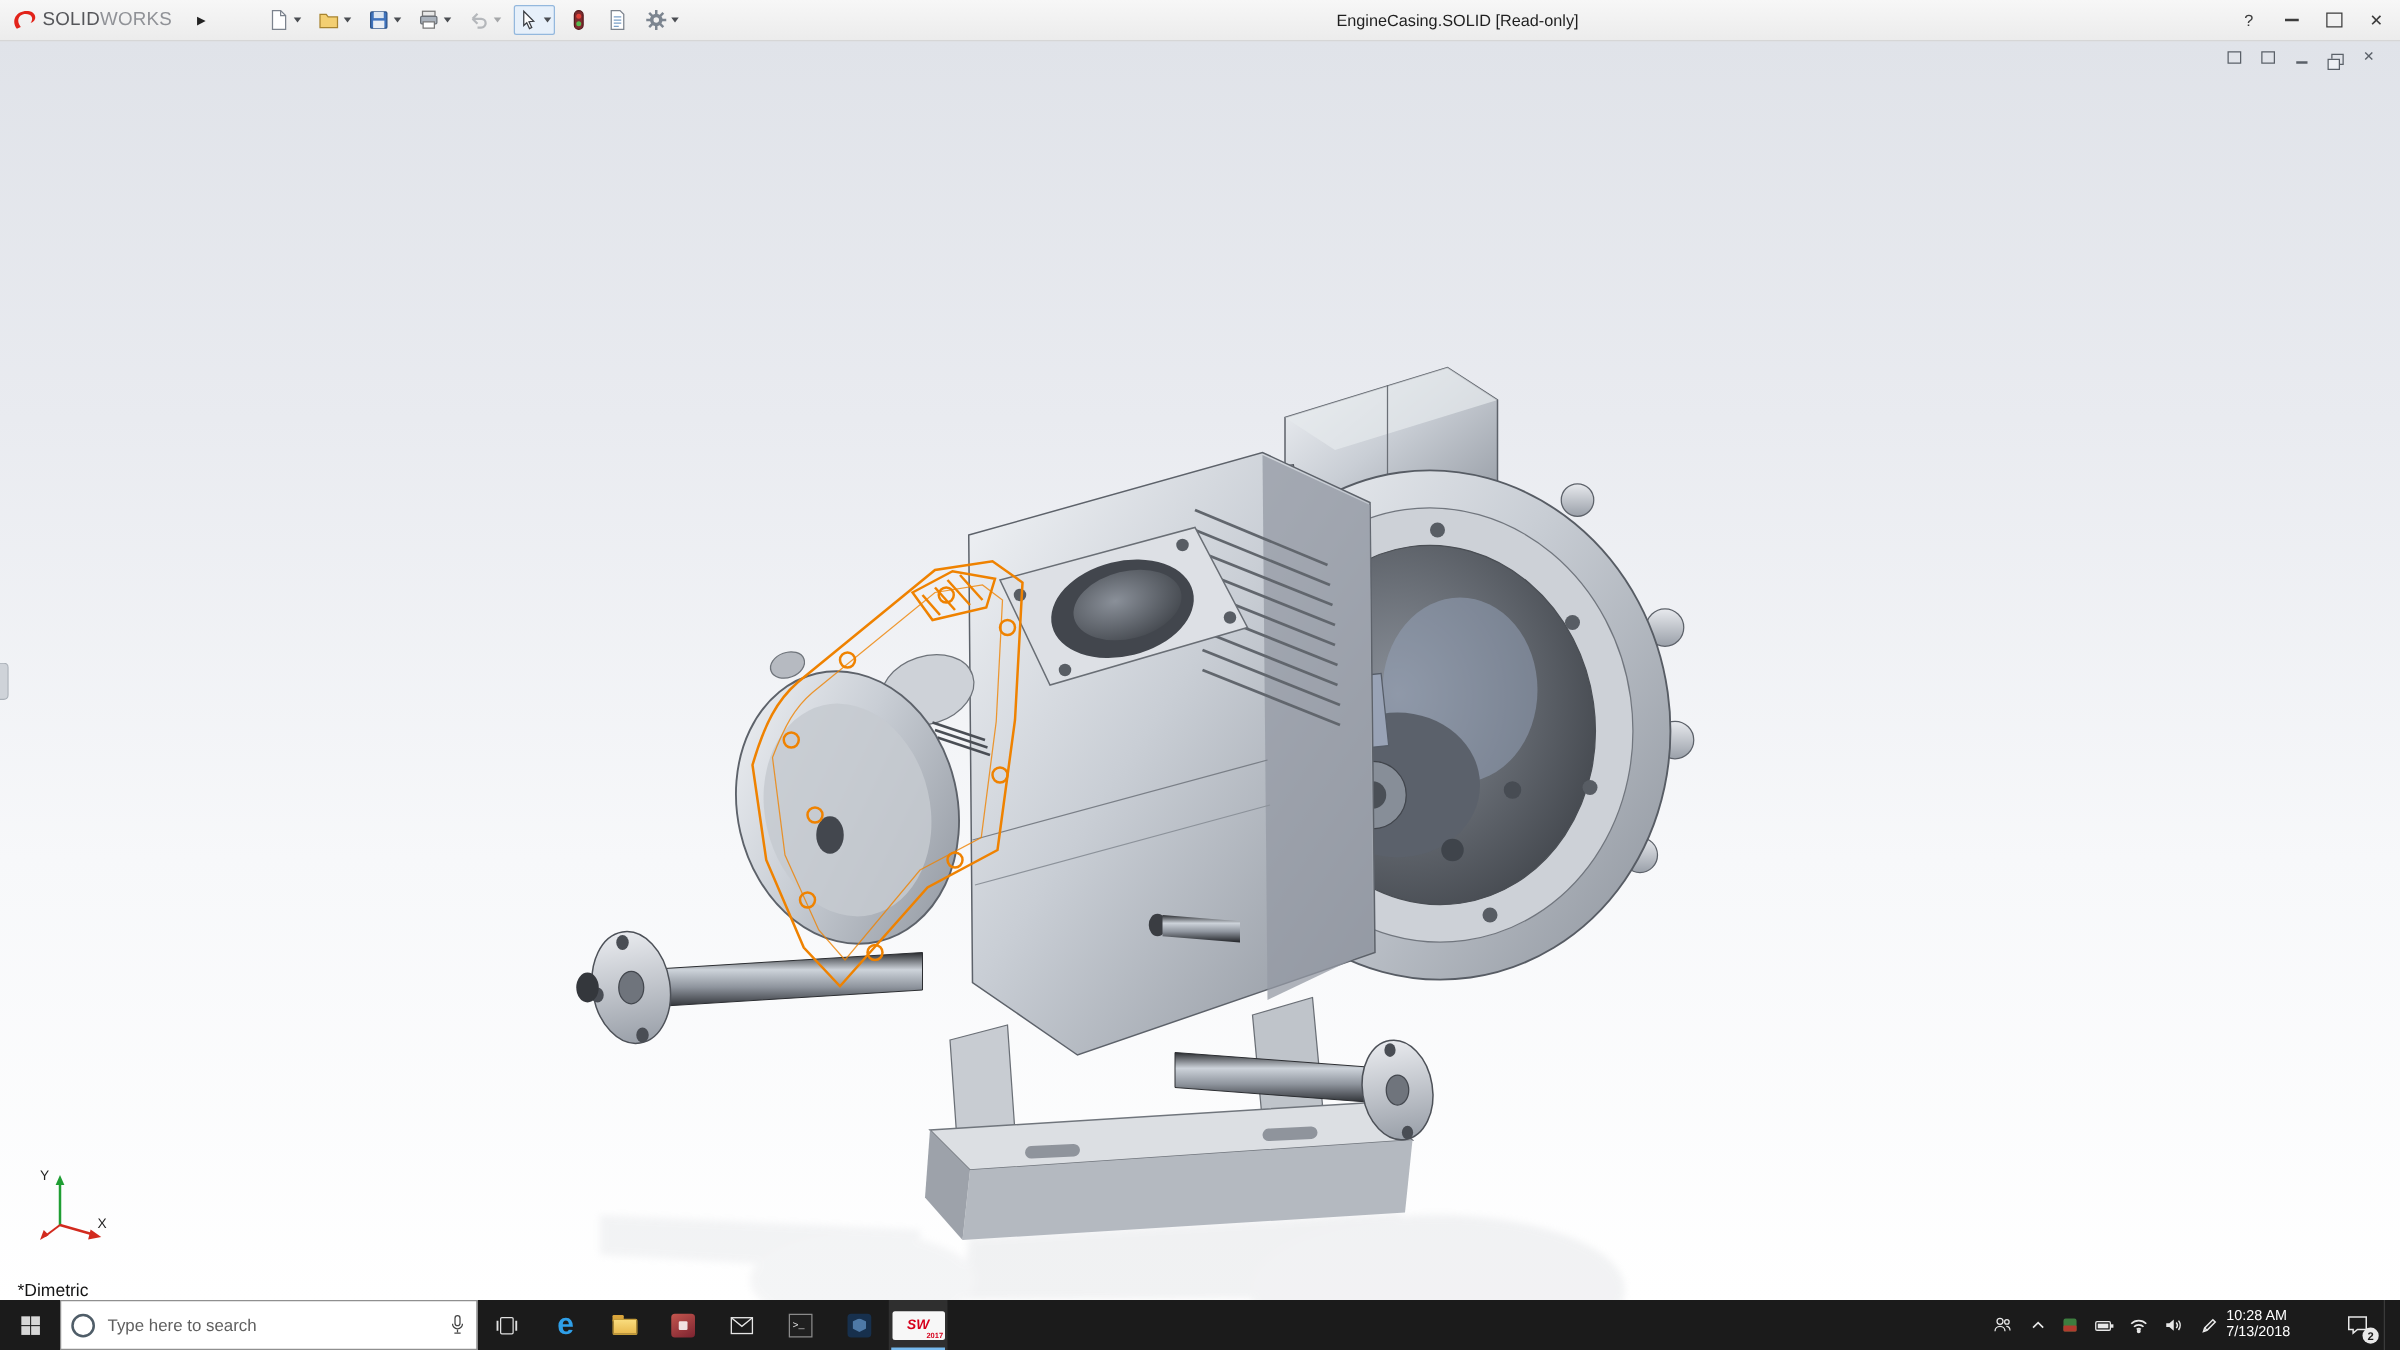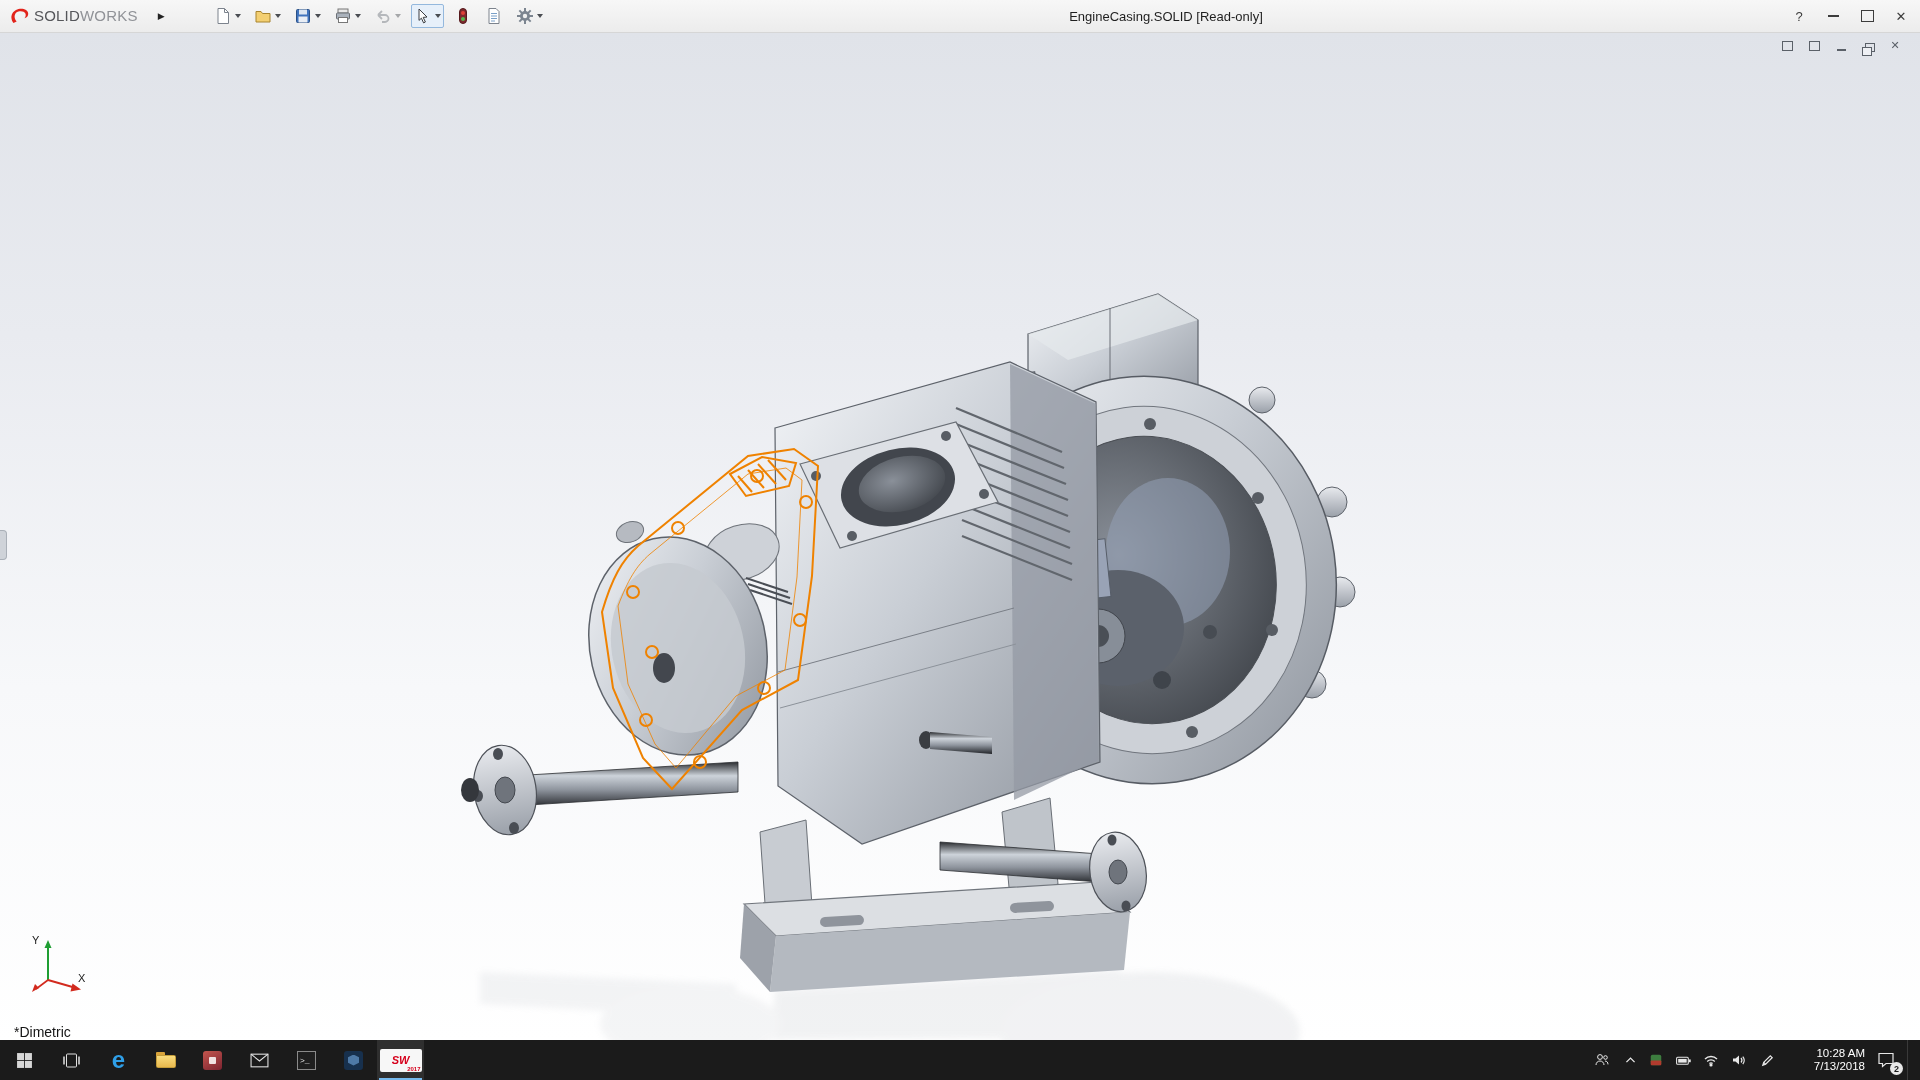--- a/index.html
+++ b/index.html
@@ -70,21 +70,21 @@
     color:#e8e8e8;font-size:8px;font-family:"Liberation Mono",monospace;display:flex;align-items:center;padding-left:2px;}
   .tile-blue{width:19px;height:19px;border-radius:3px;background:#17304d;display:flex;align-items:center;justify-content:center;}
   .tile-blue .hex{width:11px;height:11px;background:#4e79a6;clip-path:polygon(50% 0,100% 25%,100% 75%,50% 100%,0 75%,0 25%);}
   .sw-tile{width:42px;height:23px;background:#f7f7f7;border-radius:2px;position:relative;
     display:flex;align-items:center;justify-content:center;}
   .sw-tile span{color:#d6001c;font-weight:700;font-style:italic;font-size:11px;line-height:1;}
   .sw-tile em{position:absolute;right:1px;bottom:0;font-style:normal;font-weight:700;font-size:6px;color:#d6001c;}
   .tray{margin-left:auto;height:40px;display:flex;align-items:center;}
   .tray-btn{height:40px;background:transparent;border:none;display:flex;align-items:center;
     justify-content:center;padding:0;position:relative;}
-  .clock{width:84px;text-align:right;color:#fff;font-size:11.5px;line-height:13px;}
+  .clock{width:84px;text-align:left;color:#fff;font-size:11.5px;line-height:13px;}
   .badge{position:absolute;right:4px;bottom:5px;min-width:13px;height:13px;border-radius:7px;
     background:#e8e8e8;color:#1b1b1b;font-size:9px;font-weight:700;display:flex;align-items:center;justify-content:center;}
   .show-desktop{width:6px;height:40px;border-left:1px solid #3a3a3a;background:transparent;border-top:none;border-right:none;border-bottom:none;}
 </style>
 </head>
 <body>
 
 <div class="titlebar">
   <div class="brand">
     <svg width="22" height="22" viewBox="0 0 28 24">
@@ -375,20 +375,30 @@
 <div class="taskbar">
   <button class="tb-btn start">
     <svg width="17" height="17" viewBox="0 0 16 16" fill="#d7d7d7">
       <rect x="1" y="1" width="6.6" height="6.6"></rect>
         <rect x="8.4" y="1" width="6.6" height="6.6"></rect>
       <rect x="1" y="8.4" width="6.6" height="6.6"></rect>
         <rect x="8.4" y="8.4" width="6.6" height="6.6"></rect>
     </svg>
   </button>
 
+  <div class="searchbox">
+    <span class="cortana-ring"></span>
+    <input type="text" placeholder="Type here to search" style="">
+    <svg width="14" height="18" viewBox="0 0 14 18">
+      <rect x="5" y="1.5" width="4" height="8" rx="2" fill="none" stroke="#444"></rect>
+      <path d="M3 8 a4 4 0 0 0 8 0" fill="none" stroke="#444"></path>
+      <line x1="7" y1="12.5" x2="7" y2="15" stroke="#444"></line>
+        <line x1="4.5" y1="15.5" x2="9.5" y2="15.5" stroke="#444"></line>
+    </svg>
+  </div>
 
   <button class="tb-btn">
     <svg width="19" height="15" viewBox="0 0 19 15" fill="none" stroke="#e0e0e0">
       <rect x="4.5" y="1" width="10" height="13" rx="1"></rect>
       <path d="M2 3.5v8 M17 3.5v8" stroke-width="1.5"></path>
     </svg>
   </button>
 
   <button class="tb-btn">
     <span class="edge-e">e</span>

